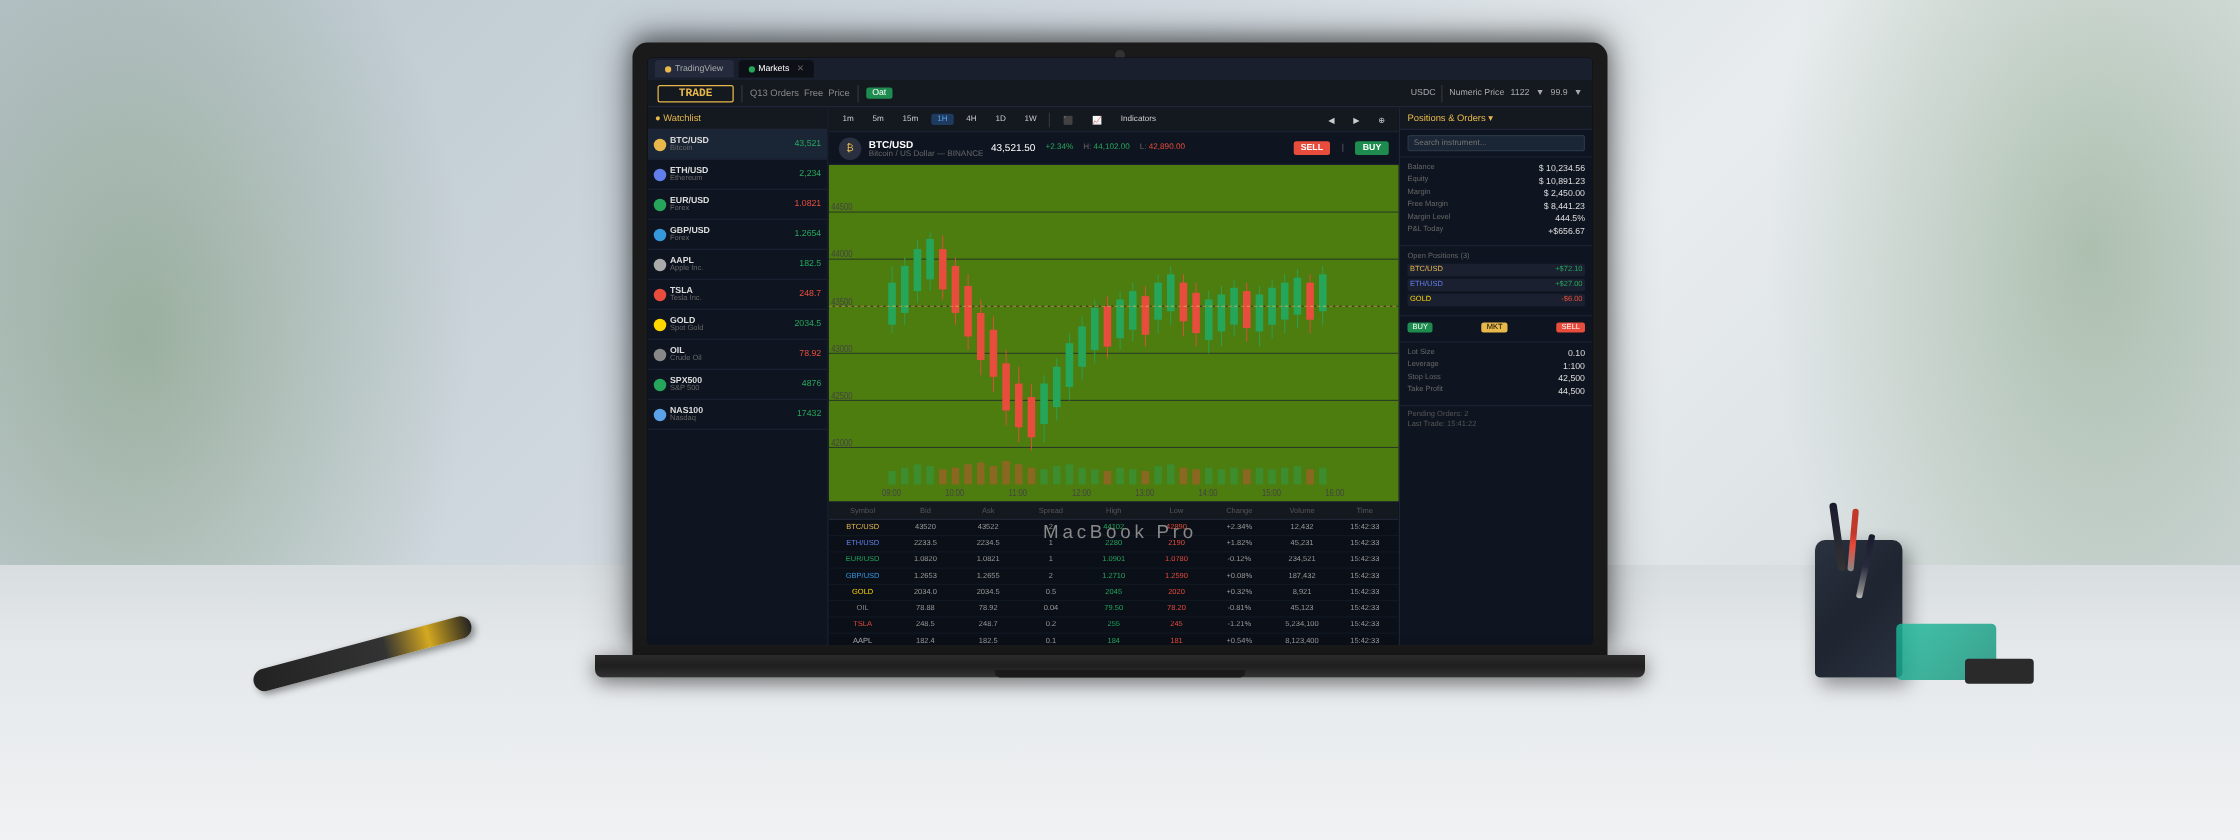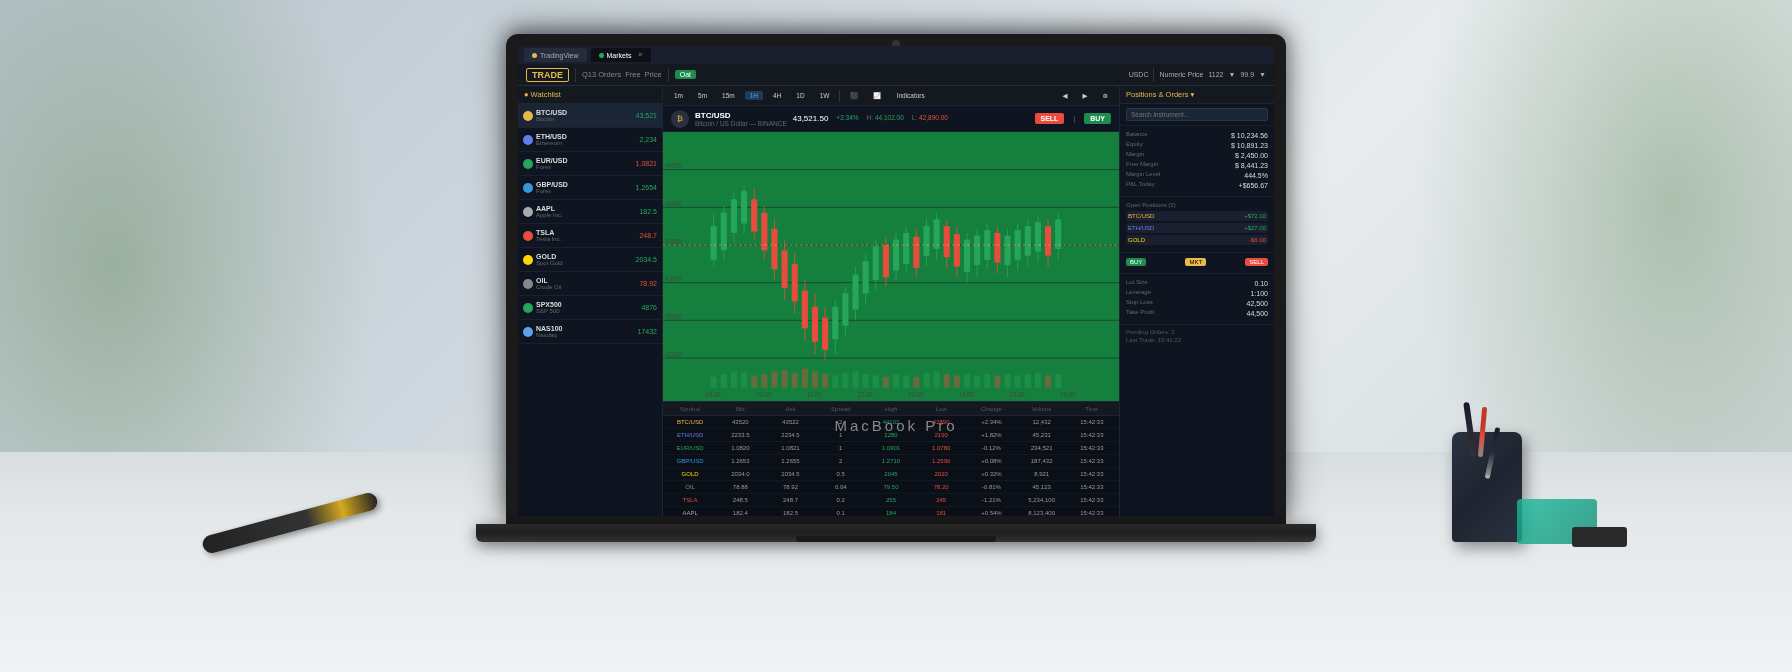--- a/index.html
+++ b/index.html
@@ -255,23 +255,24 @@
       padding: 0 8px;
       gap: 6px;
       flex-shrink: 0;
       border-bottom: 1px solid #252b3d;
     }
 
     .toolbar-logo {
       color: #e8b84b;
       font-weight: bold;
       font-size: 9px;
-      padding: 1px 5px;
+      padding: 1px 16px;
       border: 1px solid #e8b84b;
       border-radius: 2px;
+      font-family: Liberation Mono, monospace;
     }
 
     .toolbar-section {
       display: flex;
       align-items: center;
       gap: 4px;
       color: #888;
       font-size: 7.5px;
     }
 
@@ -461,21 +462,21 @@
       font-size: 7px;
       font-weight: bold;
     }
 
     .buy-btn { background: #1e8c4e; color: #fff; }
     .sell-btn { background: #e74c3c; color: #fff; }
 
     
     .candlestick-chart {
       flex: 1;
-      background: #15803d;
+      background: #4d7c0f;
       position: relative;
       overflow: hidden;
     }
 
     .chart-svg {
       width: 100%;
       height: 100%;
     }
 
     

